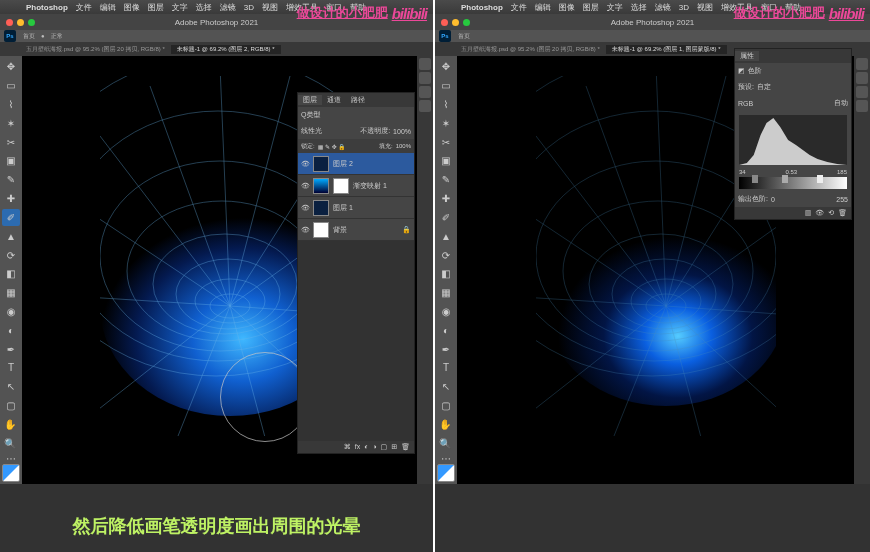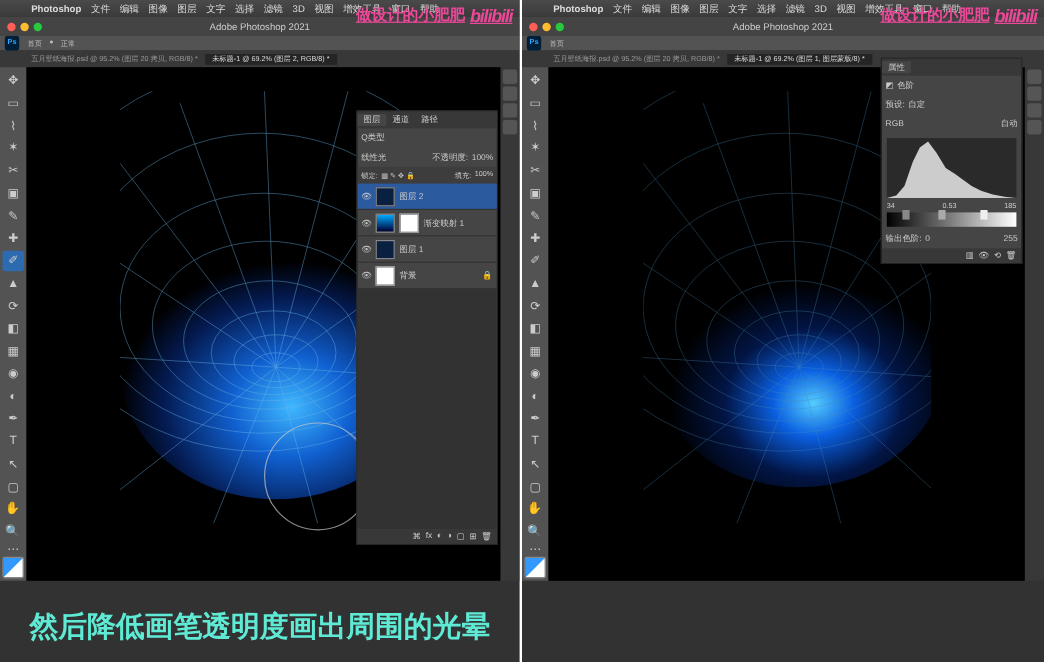--- a/index.html
+++ b/index.html
@@ -69,21 +69,21 @@
 
 
 .levels-panel { position: absolute; top: 48px; right: 18px; width: 118px; background: #454545; border: 1px solid #222; font-size: 7px; color: #ccc; z-index: 10; }
 .histogram { height: 50px; background: #2a2a2a; margin: 4px; position: relative; overflow: hidden; }
 .histo-svg { width: 100%; height: 100%; }
 .slider-track { height: 12px; background: linear-gradient(90deg,#000,#fff); margin: 2px 4px; position: relative; }
 .handle { position: absolute; top: -2px; width: 6px; height: 8px; background: #888; }
 .nums { display: flex; justify-content: space-between; padding: 0 4px; font-size: 6px; }
 
 
-.caption { position: absolute; bottom: 14px; left: 0; right: 0; text-align: center; color: #5eead4; font-size: 24px; font-weight: 600; z-index: 5; }
+.caption { position: absolute; bottom: 14px; left: 0; right: 0; text-align: center; color: #bef264; font-size: 18px; font-weight: 600; z-index: 5; }
 
 
 .brush-circle { position: absolute; width: 90px; height: 90px; border: 1px solid rgba(200,200,200,0.7); border-radius: 50%; bottom: 110px; left: 220px; z-index: 4; }
 
 
 .lp-icons { display: flex; justify-content: flex-end; gap: 4px; padding: 2px 4px; background: #383838; font-size: 7px; }
 </style>
 </head>
 <body>
 

